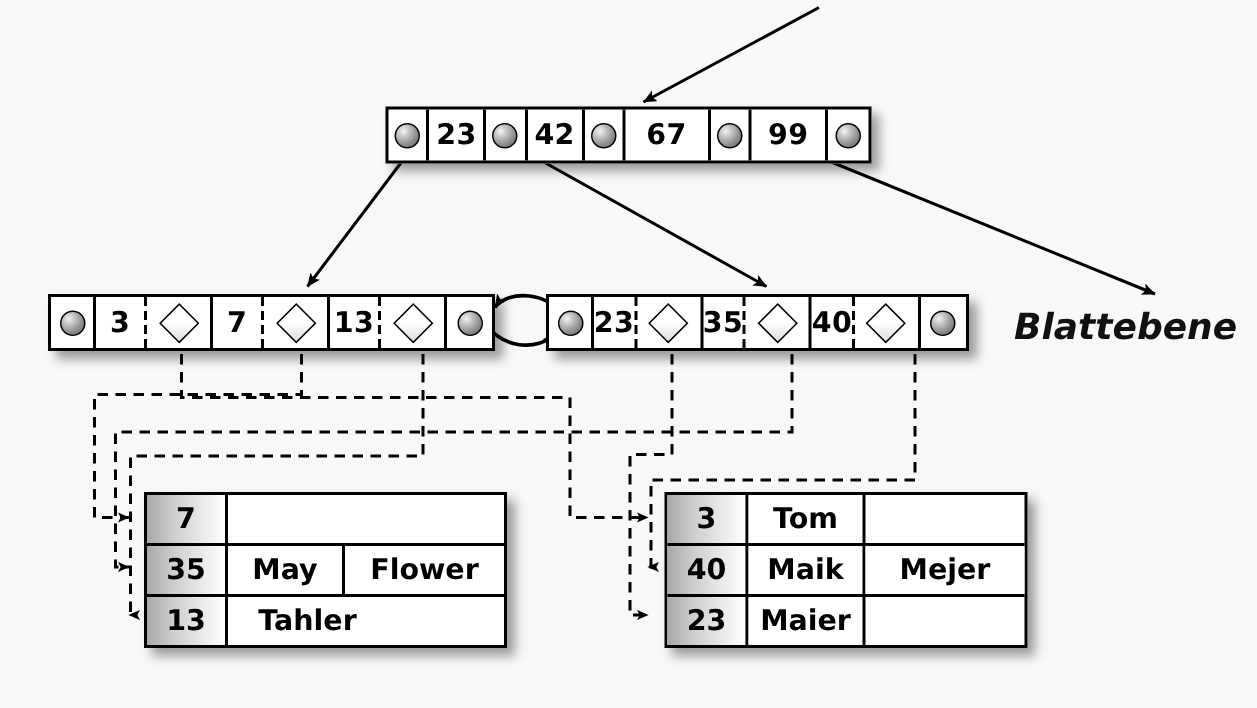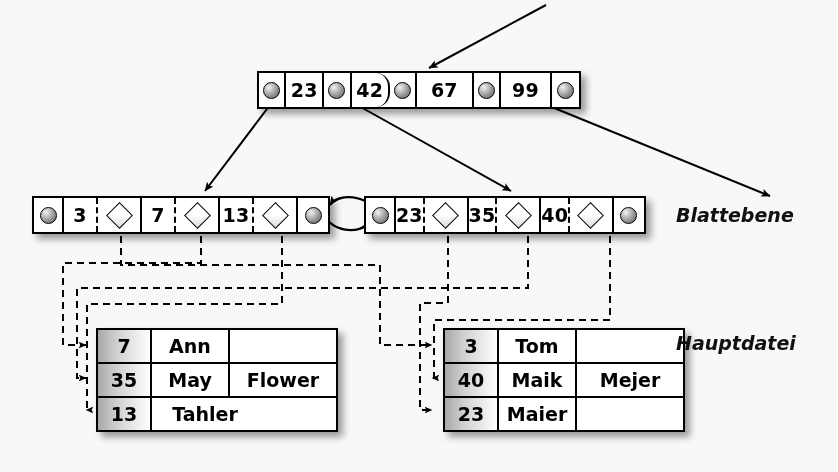--- a/index.html
+++ b/index.html
@@ -74,21 +74,21 @@
     width:54px;
     background:linear-gradient(90deg,#a8a8a8 0%,#cfcfcf 35%,#ffffff 100%);
   }
   .rtable .c.namecol{width:78px;}
   .rtable .c.surcol{width:106px;border-right:none;}
 
   
   .caption{
     position:absolute;
     font-style:italic;
-    font-size:19px;
+    font-size:24px;
     font-weight:600;
     color:#111;
     white-space:nowrap;
     z-index:6;
   }
 </style>
 </head>
 <body>
 
 <div id="stage">
@@ -128,21 +128,21 @@
   </svg>
 
   <div class="node" id="root-node" style="left:257px;top:71px;width:324px;height:38px;">
       <div class="cell ptr">
         <span class="ball"></span>
       </div>
       <div class="cell key" style="width: 42.5px;">23</div>
       <div class="cell ptr">
         <span class="ball"></span>
       </div>
-      <div class="cell key" style="width: 42.5px; border-radius: 14px;">42</div>
+      <div class="cell key" style="width: 42.5px;">42</div>
       <div class="cell ptr">
         <span class="ball"></span>
       </div>
       <div class="cell key" style="width: 63px;">67</div>
       <div class="cell ptr">
         <span class="ball"></span>
       </div>
       <div class="cell key" style="width: 57px;">99</div>
       <div class="cell ptr last">
         <span class="ball"></span>
@@ -186,21 +186,20 @@
         <span class="diamond"></span>
       </div>
       <div class="cell ptr last">
         <span class="ball"></span>
       </div>
     </div>
 
   <div class="rtable" id="rtab-0" style="left:96px;top:328px;">
       <div class="row">
         <div class="c keycol">7</div>
-        <div class="c namecol">Ann</div>
       </div>
       <div class="row">
         <div class="c keycol">35</div>
         <div class="c namecol">May</div>
         <div class="c surcol">Flower</div>
       </div>
       <div class="row lastrow">
         <div class="c keycol">13</div>
         <div class="c surcol">Tahler</div>
       </div>
@@ -215,15 +214,14 @@
         <div class="c namecol">Maik</div>
         <div class="c surcol">Mejer</div>
       </div>
       <div class="row lastrow">
         <div class="c keycol">23</div>
         <div class="c namecol">Maier</div>
       </div>
     </div>
 
   <div class="caption" style="left:676px;top:204px;">Blattebene</div>
-  <div class="caption" style="left:676px;top:332px;">Hauptdatei</div>
 
 </div>
 
 </body></html>

